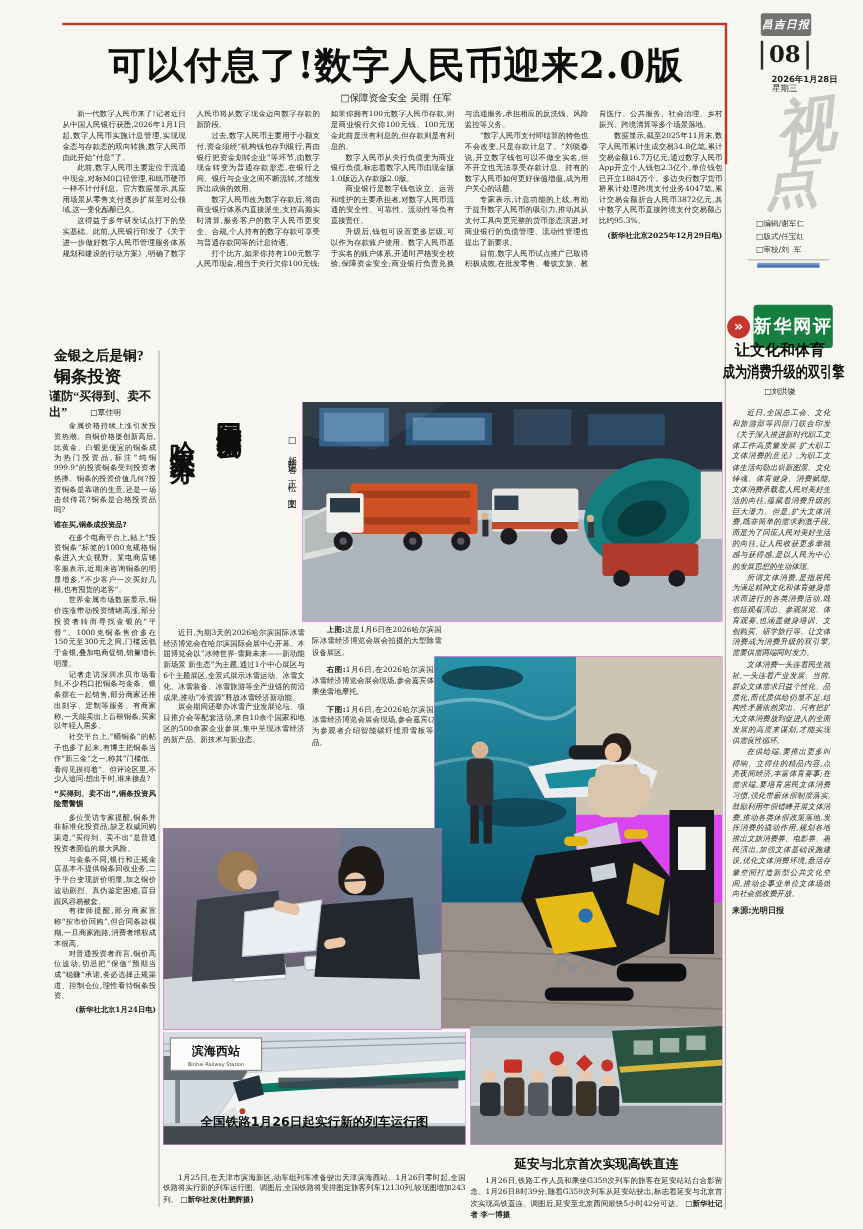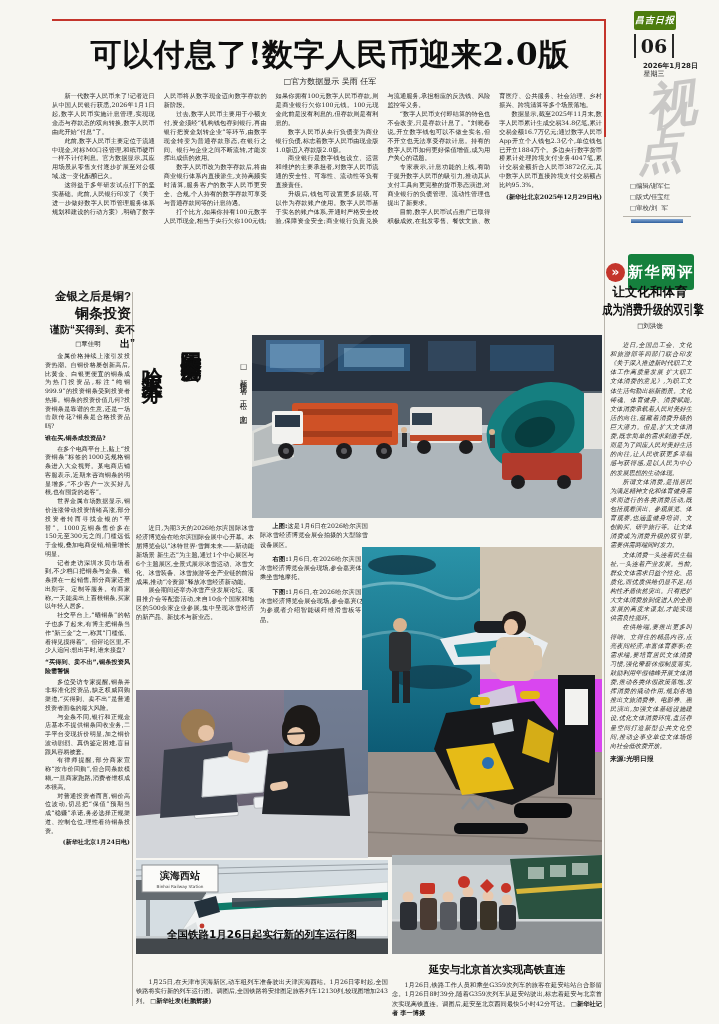--- a/index.html
+++ b/index.html
@@ -16,36 +16,36 @@
   
   .jtxt{font-family:"DejaVu Serif",serif;font-size:6.2px;line-height:1.44;
         text-align:justify;color:#1d1d1d;overflow:hidden}
   .jtxt p{margin:0;text-indent:2em}
   .cols5{column-count:5;column-gap:9px}
   .sub{font-weight:bold;text-indent:0 !important;margin:3px 0 2px !important;
        font-family:"DejaVu Sans",sans-serif}
   .credit{font-weight:bold;font-family:"DejaVu Sans",sans-serif}
   .endcredit{text-align:right;font-weight:bold;text-indent:0 !important;margin-top:3px !important}
   
-  .ck{font-weight:bold;text-align:right;font-family:Liberation Sans, sans-serif}
+  .ck{font-weight:bold;text-align:left;font-family:Liberation Serif, serif}
   
   .vert{writing-mode:vertical-rl;text-orientation:upright;font-weight:bold;
         font-family:"DejaVu Sans",sans-serif;color:#0d0d0d}
   .vert-by{writing-mode:vertical-rl;text-orientation:upright;font-size:7.5px;
            letter-spacing:2px;color:#222;font-weight:normal}
   
   .cap{font-family:"DejaVu Serif",serif;font-size:6.2px;line-height:1.5;
        text-align:justify;color:#1d1d1d}
   .cap p{margin:0 0 5px;text-indent:2em}
   .cap b{font-family:"DejaVu Sans",sans-serif}
   
   .photo{overflow:hidden;background:#d946ef}
   .photo svg{display:block}
   
-  .logo{background:#4d7c0f;color:#fff;display:flex;align-items:center;justify-content:center;
+  .logo{background:#737373;color:#fff;display:flex;align-items:center;justify-content:center;
         font-family:Liberation Mono, monospace;font-weight:bold;font-size:9px;letter-spacing:1px;
         border-radius:2px;font-style:italic}
   .pageno{display:flex;align-items:center;justify-content:center;gap:5px}
   .pageno .bar{width:1.5px;height:24px;background:#2a2a2a}
   .pageno .num{font-size:19px;font-weight:bold;font-family:"DejaVu Serif",serif;color:#1a1a1a}
   .date{ text-align:right;font-size:7px;font-weight:bold;color:#222}
   .wkday{text-align:center;font-size:7px;color:#222}
   .wm{font-family:"DejaVu Serif",serif;color:#c9c8c6;font-style:italic;font-weight:bold;
       line-height:1}
   .edline{font-size:6.4px;color:#333;line-height:10.5px;white-space:pre}
@@ -69,21 +69,21 @@
 </style>
 </head>
 <body>
 
 <div class="abs rule-red" style="left:52px;top:19px;width:553px;height:2px"></div>
 <div class="abs rule-red" style="left:604px;top:19px;width:2px;height:118px"></div>
 <div class="abs rule-gray" style="left:604px;top:137px;width:1px;height:871px"></div>
 <div class="abs rule-gray" style="left:132px;top:292px;width:1px;height:714px"></div>
 
 <div class="abs headline" style="left:56px;top:34px;width:548px">可以付息了!数字人民币迎来2.0版</div>
-<div class="abs byline-c" style="left:56px;top:76px;width:548px">□官方数据显示  吴雨  任军</div>
+<div class="abs byline-c" style="left:56px;top:76px;width:548px">□保障资金安全  吴雨  任军</div>
 
 <div class="abs jtxt cols5" style="left:52px;top:92px;width:550px;height:198px">
   <p>新一代数字人民币来了!记者近日从中国人民银行获悉,2026年1月1日起,数字人民币实施计息管理,实现现金态与存款态的双向转换,数字人民币由此开始“付息”了。</p>
   <p>此前,数字人民币主要定位于流通中现金,对标M0口径管理,和纸币硬币一样不计付利息。官方数据显示,其应用场景从零售支付逐步扩展至对公领域,这一变化酝酿已久。</p>
   <p>这得益于多年研发试点打下的坚实基础。此前,人民银行印发了《关于进一步做好数字人民币管理服务体系规划和建设的行动方案》,明确了数字人民币将从数字现金迈向数字存款的新阶段。</p>
   <p>过去,数字人民币主要用于小额支付,资金须经“机构钱包存到银行,再由银行把资金划转企业”等环节,由数字现金转变为普通存款形态,在银行之间、银行与企业之间不断流转,才能发挥出成倍的效用。</p>
   <p>数字人民币改为数字存款后,将由商业银行体系内直接派生,支持高频实时清算,服务客户的数字人民币更安全、合规,个人持有的数字存款可享受与普通存款同等的计息待遇。</p>
   <p>打个比方,如果你持有100元数字人民币现金,相当于央行欠你100元钱;如果你拥有100元数字人民币存款,则是商业银行欠你100元钱。100元现金此前是没有利息的,但存款则是有利息的。</p>
   <p>数字人民币从央行负债变为商业银行负债,标志着数字人民币由现金版1.0版迈入存款版2.0版。</p>
   <p>商业银行是数字钱包设立、运营和维护的主要承担者,对数字人民币流通的安全性、可靠性、流动性等负有直接责任。</p>
@@ -310,21 +310,21 @@
 </div>
 
 <div class="abs ptitle" style="left:392px;top:963px;width:210px">延安与北京首次实现高铁直连</div>
 <div class="abs cap" style="left:392px;top:980px;width:210px">
   <p style="margin:0"><span>1月26日,铁路工作人员和乘坐G359次列车的旅客在延安站站台合影留念。1月26日8时39分,随着G359次列车从延安站驶出,标志着延安与北京首次实现高铁直连。调图后,延安至北京西间最快5小时42分可达。</span>&nbsp;<b class="credit">□新华社记者 李一博摄</b></p>
 </div>
 
 <div class="abs logo" style="left:634px;top:11px;width:42px;height:19px">昌吉日报</div>
 <div class="abs pageno" style="left:610px;top:33px;width:88px;height:26px">
   <span class="bar"></span>
-  <span class="num">06</span>
+  <span class="num">08</span>
   <span class="bar"></span>
 </div>
 <div class="abs date" style="left:610px;top:61px;width:88px">2026年1月28日</div>
 <div class="abs wkday" style="left:610px;top:69px;width:88px">星期三</div>
 <div class="abs wm" style="left:646px;top:80px;font-size:50px;transform:rotate(-8deg)">视</div>
 <div class="abs wm" style="left:636px;top:128px;font-size:46px;transform:rotate(-5deg)">点</div>
 <div class="abs edline" style="left:630px;top:181px">□编辑/谢军仁</div>
 <div class="abs edline" style="left:630px;top:192px">□版式/任宝红</div>
 <div class="abs edline" style="left:630px;top:203px">□审校/刘  军</div>
 <div class="abs rule-gray" style="left:623px;top:216px;width:68px;height:1px"></div>

